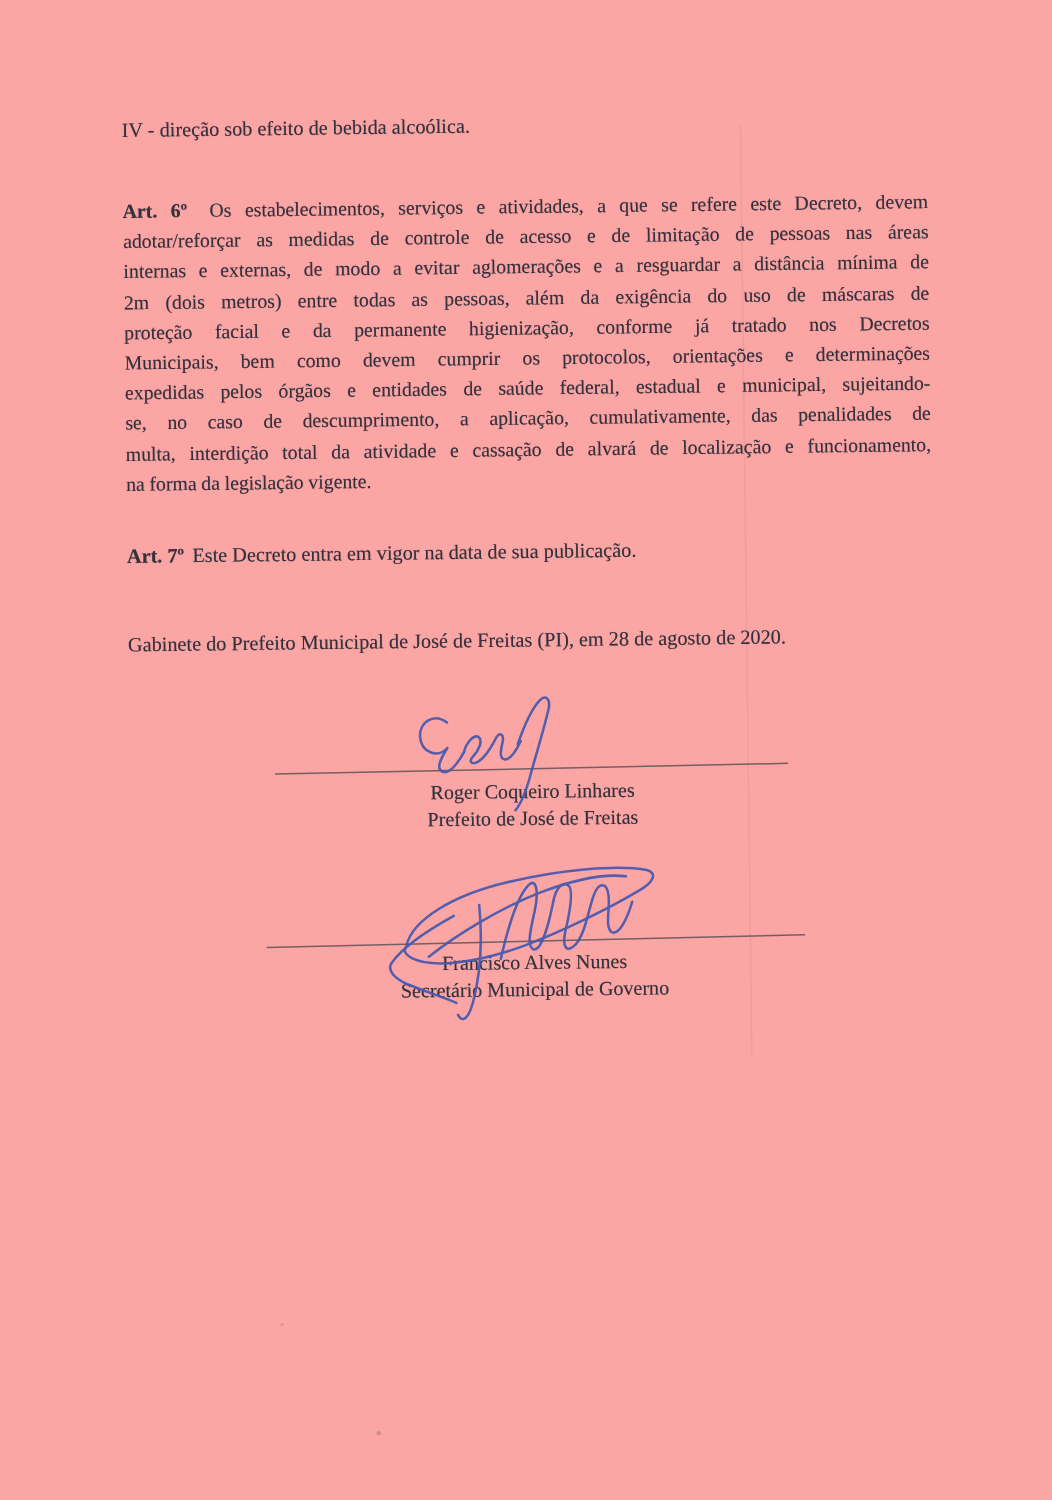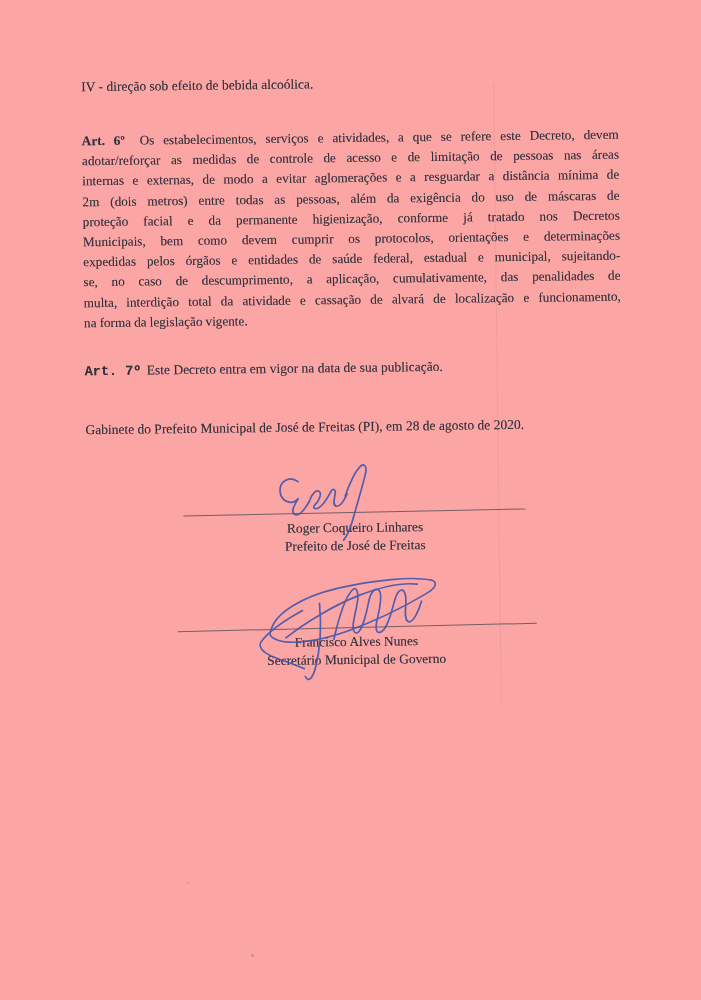--- a/index.html
+++ b/index.html
@@ -12,21 +12,21 @@
   .tilt { position:absolute; inset:0; transform:rotate(-0.7deg); transform-origin:352px 400px; }
   .content { position:absolute; left:85px; top:0; width:537px; }
   .line, .para, .sigtext { text-shadow:0 0 0.6px rgba(50,50,60,0.45); }
   .line { position:absolute; left:0; width:537px; font-size:13.5px; line-height:17px; white-space:nowrap; }
   .iv  { top:75px; }
   .para { position:absolute; left:0; top:128px; width:537px; font-size:13.2px; line-height:20.2px; }
   .jline { text-align:justify; text-align-last:justify; word-spacing:-0.2px; }
   .jline.last { text-align-last:left; }
   .b { font-weight:bold; padding-right:6px; }
   .a7 { top:359px; }
-  .a7 .b { padding-right:2px;font-family:Liberation Mono, monospace; }
+  .a7 .b { padding-right:2px; }
   .gab { top:418px; }
   .rule { position:absolute; height:0; border-top:1.1px solid rgba(75,75,80,0.78); }
   .rule1 { left:182px; top:512px; width:342px; transform:rotate(-0.5deg); }
   .rule2 { left:175px; top:627px; width:359px; transform:rotate(-0.65deg); }
   .sigtext { position:absolute; left:85px; width:537px; text-align:center; font-size:13.4px; line-height:18px; }
   .st1 { top:519px; }
   .st2 { top:633px; }
   .ink { position:absolute; left:0; top:0; width:701px; height:1000px; pointer-events:none; }
   .fold { position:absolute; left:497px; top:85px; width:1px; height:620px; background:rgba(40,40,40,0.055); }
   .speck { position:absolute; border-radius:50%; }

